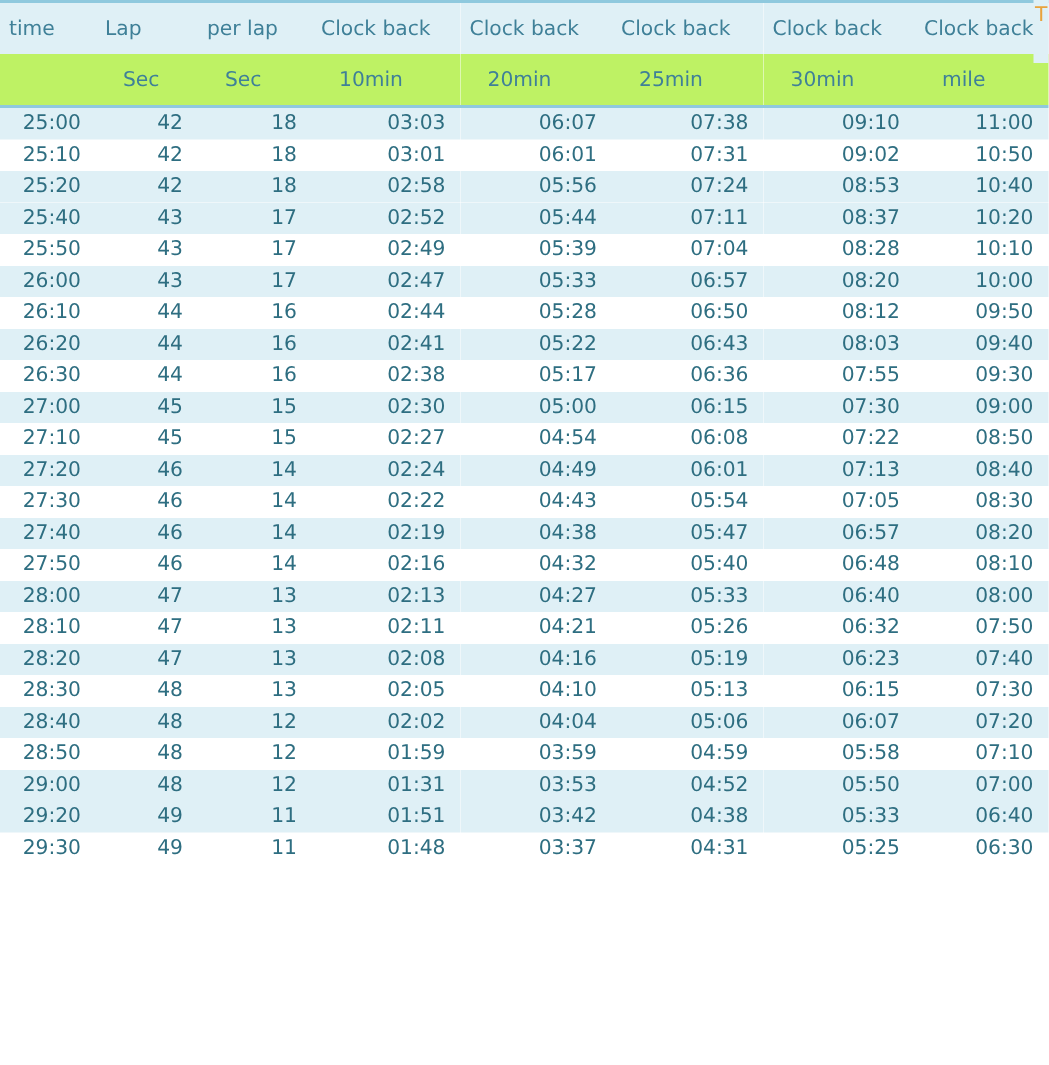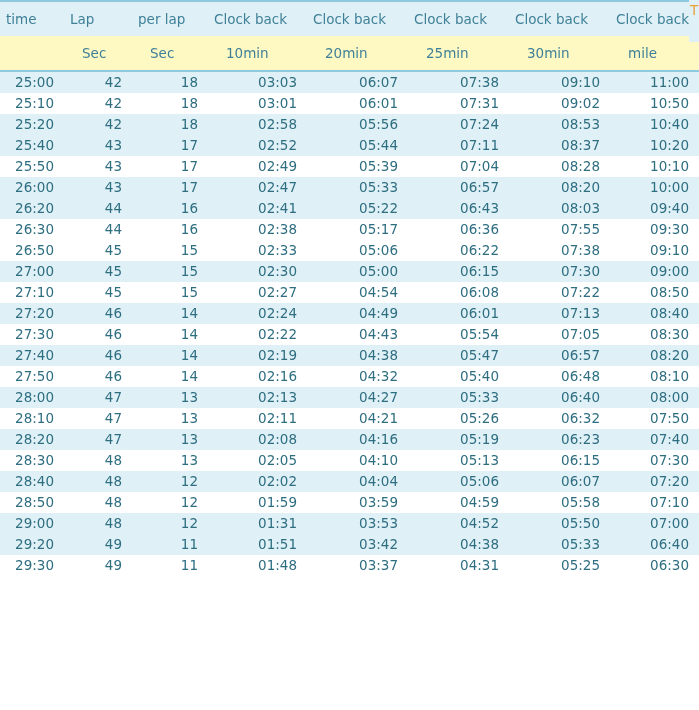--- a/index.html
+++ b/index.html
@@ -35,21 +35,21 @@
     padding: 0 8px 0 6px;
     color: #3f8098;
     background: #dff0f6;
     height: 34px;
     line-height: 21px;
     vertical-align: middle;
     white-space: nowrap;
     overflow: hidden;
   }
   thead tr.hdr-row-2 th {
-    background: #fef9c3;
+    background: #bef264;
     color: #3f8098;
     padding-left: 18px;
   }
   thead tr.hdr-row-1 th.c-time { padding-left: 6px; }
   thead tr.hdr-row-2 th.c-time { padding-left: 6px; }
 
   
   tbody tr.sep-row td {
     padding: 0;
     height: 2px;
@@ -200,50 +200,50 @@
         <tr class="stripe-on">
           <td>26:00</td>
           <td>43</td>
           <td>17</td>
           <td>02:47</td>
           <td>05:33</td>
           <td>06:57</td>
           <td>08:20</td>
           <td>10:00</td>
         </tr>
+        <tr class="stripe-off">
+          <td>26:10</td>
+          <td>44</td>
+          <td>16</td>
+          <td>02:44</td>
+          <td>05:28</td>
+          <td>06:50</td>
+          <td>08:12</td>
+          <td>09:50</td>
+        </tr>
         <tr class="stripe-on">
           <td>26:20</td>
           <td>44</td>
           <td>16</td>
           <td>02:41</td>
           <td>05:22</td>
           <td>06:43</td>
           <td>08:03</td>
           <td>09:40</td>
         </tr>
         <tr class="stripe-off">
           <td>26:30</td>
           <td>44</td>
           <td>16</td>
           <td>02:38</td>
           <td>05:17</td>
           <td>06:36</td>
           <td>07:55</td>
           <td>09:30</td>
         </tr>
-        <tr class="stripe-off">
-          <td>26:50</td>
-          <td>45</td>
-          <td>15</td>
-          <td>02:33</td>
-          <td>05:06</td>
-          <td>06:22</td>
-          <td>07:38</td>
-          <td>09:10</td>
-        </tr>
         <tr class="stripe-on">
           <td>27:00</td>
           <td>45</td>
           <td>15</td>
           <td>02:30</td>
           <td>05:00</td>
           <td>06:15</td>
           <td>07:30</td>
           <td>09:00</td>
         </tr>

